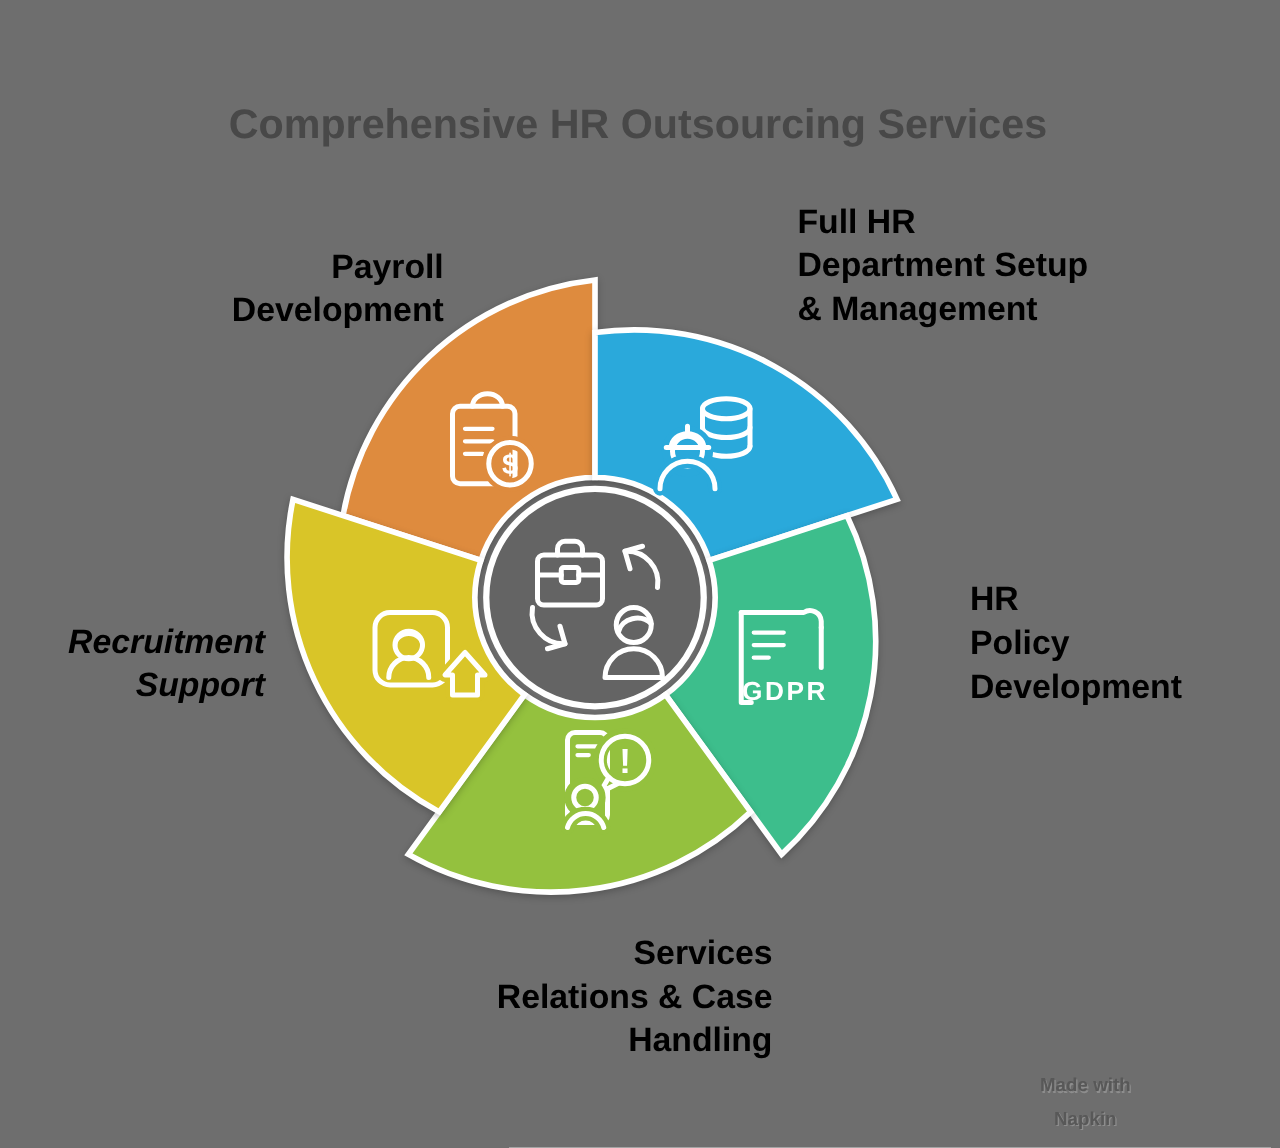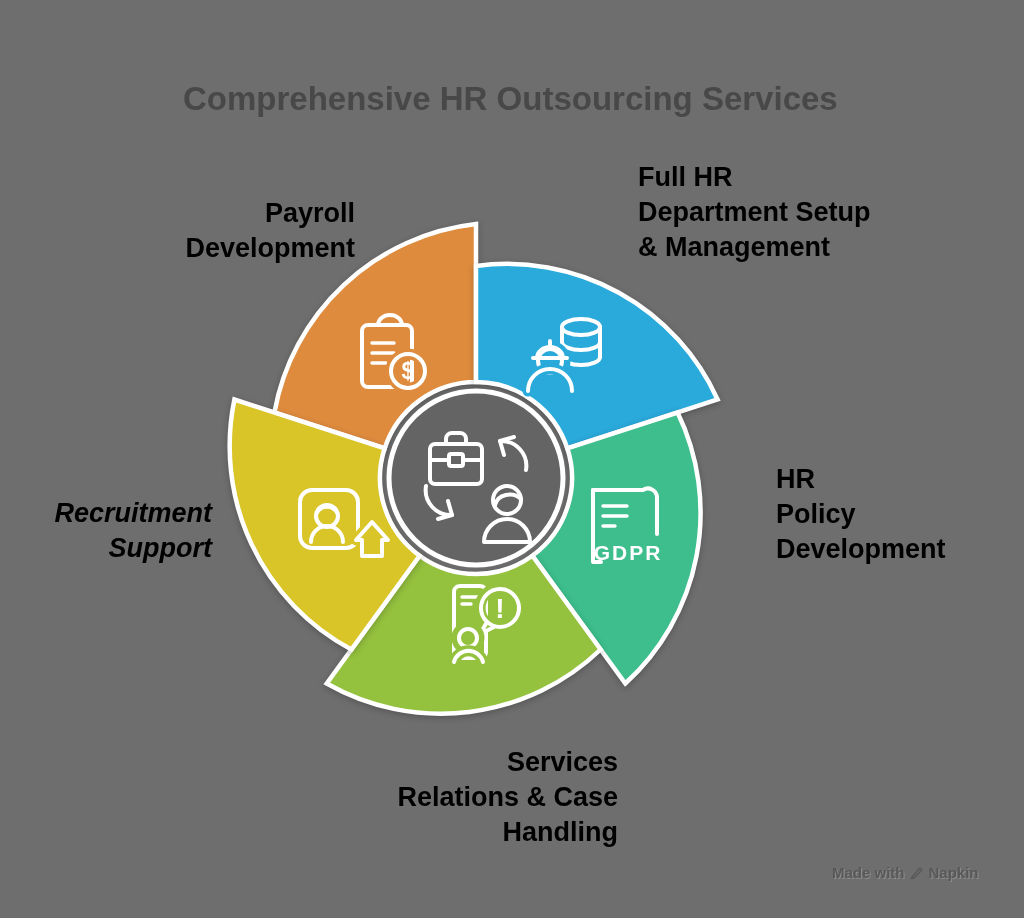--- a/index.html
+++ b/index.html
@@ -28,20 +28,21 @@
   .icon-box svg{display:block;}
   .wicon{fill:none;stroke:#ffffff;stroke-width:4;stroke-linecap:round;stroke-linejoin:round;}
   .wicon-thin{fill:none;stroke:#ffffff;stroke-width:3.4;stroke-linecap:round;stroke-linejoin:round;}
   .halo{fill:none;stroke-width:11;stroke-linecap:round;stroke-linejoin:round;}
   .icon-text{fill:#ffffff;font-weight:bold;font-family:"Liberation Sans",sans-serif;}
   #watermark{
     position:absolute;left:832px;top:860px;height:24px;
     display:flex;align-items:center;gap:5px;
     font-size:15px;font-weight:bold;color:#585858;
     text-shadow:1px 1px 0 rgba(255,255,255,0.22);
+    flex-direction:column;
   }
 </style>
 </head>
 <body>
 
 <div id="stage">
 
   <div id="page-title">Comprehensive HR Outsourcing Services</div>
 
   <svg id="wheel" width="1024" height="918" viewBox="0 0 1024 918">

